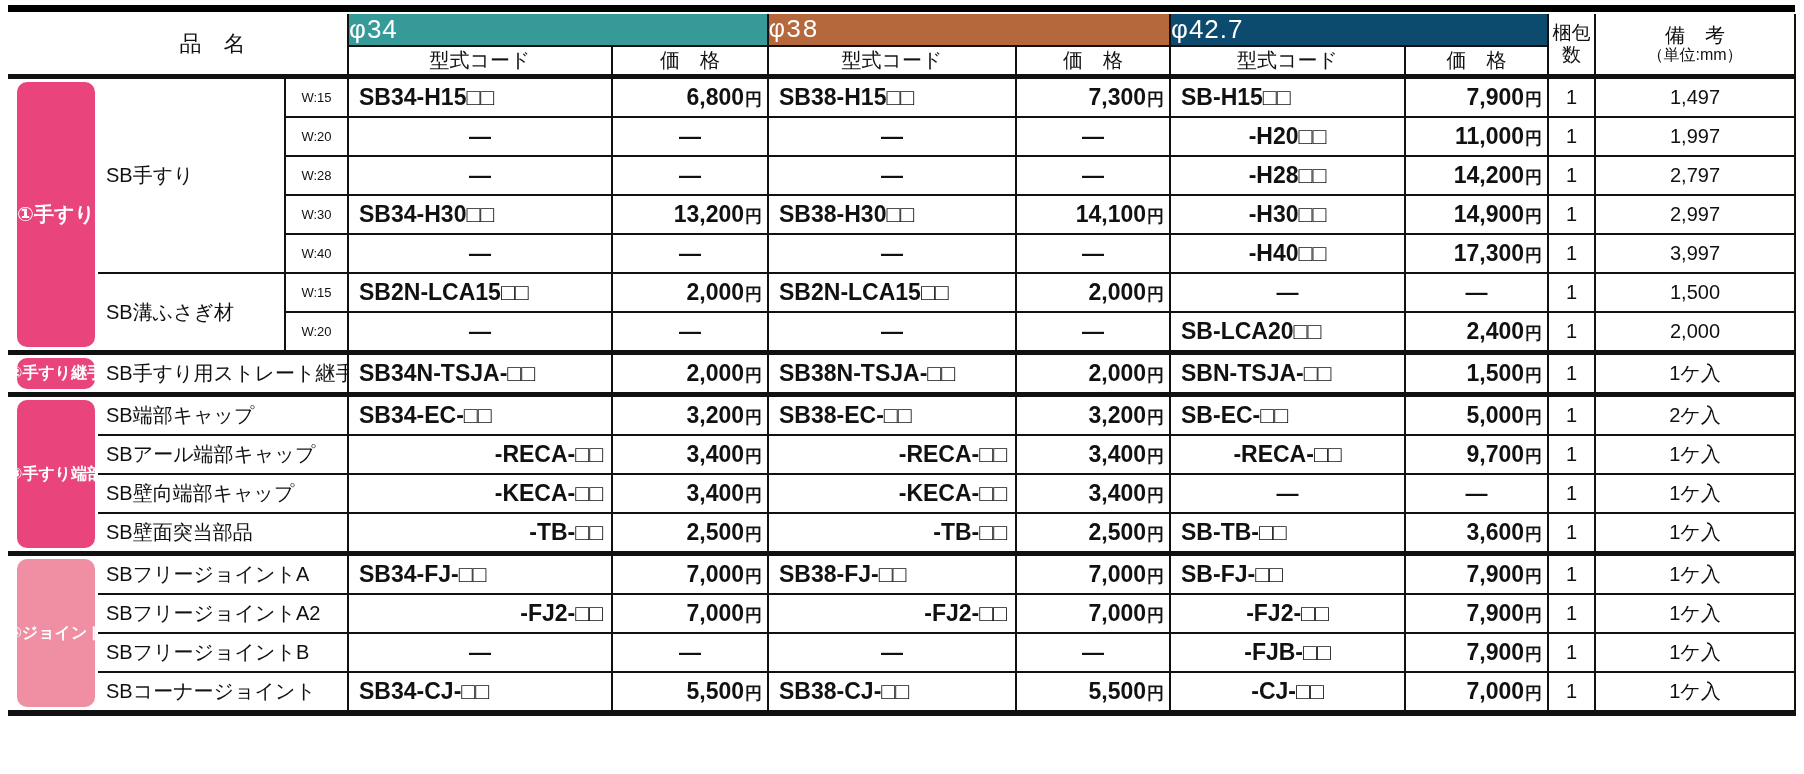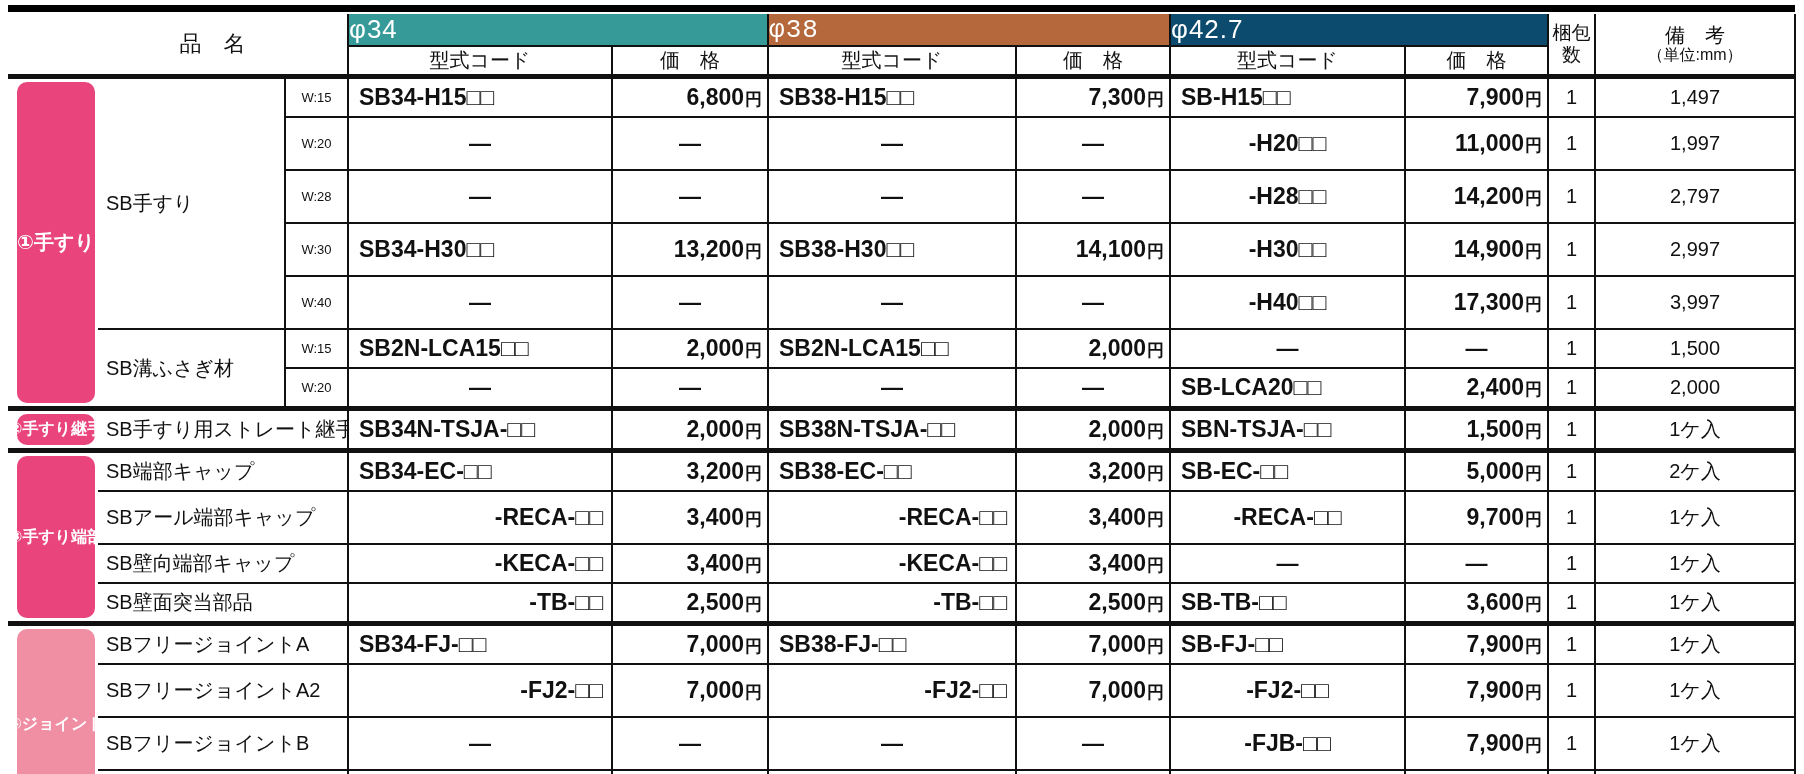--- a/index.html
+++ b/index.html
@@ -39,21 +39,21 @@
   .gcol.last{border-bottom:6px solid #111;}
   .glabel{position:absolute;top:3px;bottom:3px;left:2px;right:3px;border-radius:10px;
           color:#fff;font-weight:bold;display:flex;align-items:center;justify-content:center;
           font-size:20px;letter-spacing:0;margin-left:7px;}
   .glabel.small{font-size:16px;}
 
   .pname{border-left:none;text-align:left;padding-left:8px;font-size:20px;}
   .wsize{text-align:center;font-size:13px;}
   .code{font-weight:bold;font-size:23px;text-align:left;padding-left:10px;}
   .code.negr{text-align:right;padding:0 8px 0 0;}
-  .code.negc{text-align:center;padding:7px;}
+  .code.negc{text-align:center;padding:0;}
   .price{font-weight:bold;font-size:23px;text-align:right;padding-right:5px;}
   .yen{font-size:17px;font-weight:bold;margin-left:1px;}
   .dash{text-align:center !important;padding:0 !important;font-size:22px;}
   .qty{text-align:center;font-size:20px;}
   .rem{text-align:center;font-size:20px;font-weight:normal;}
 </style>
 </head>
 <body>
 
 <div class="page">

